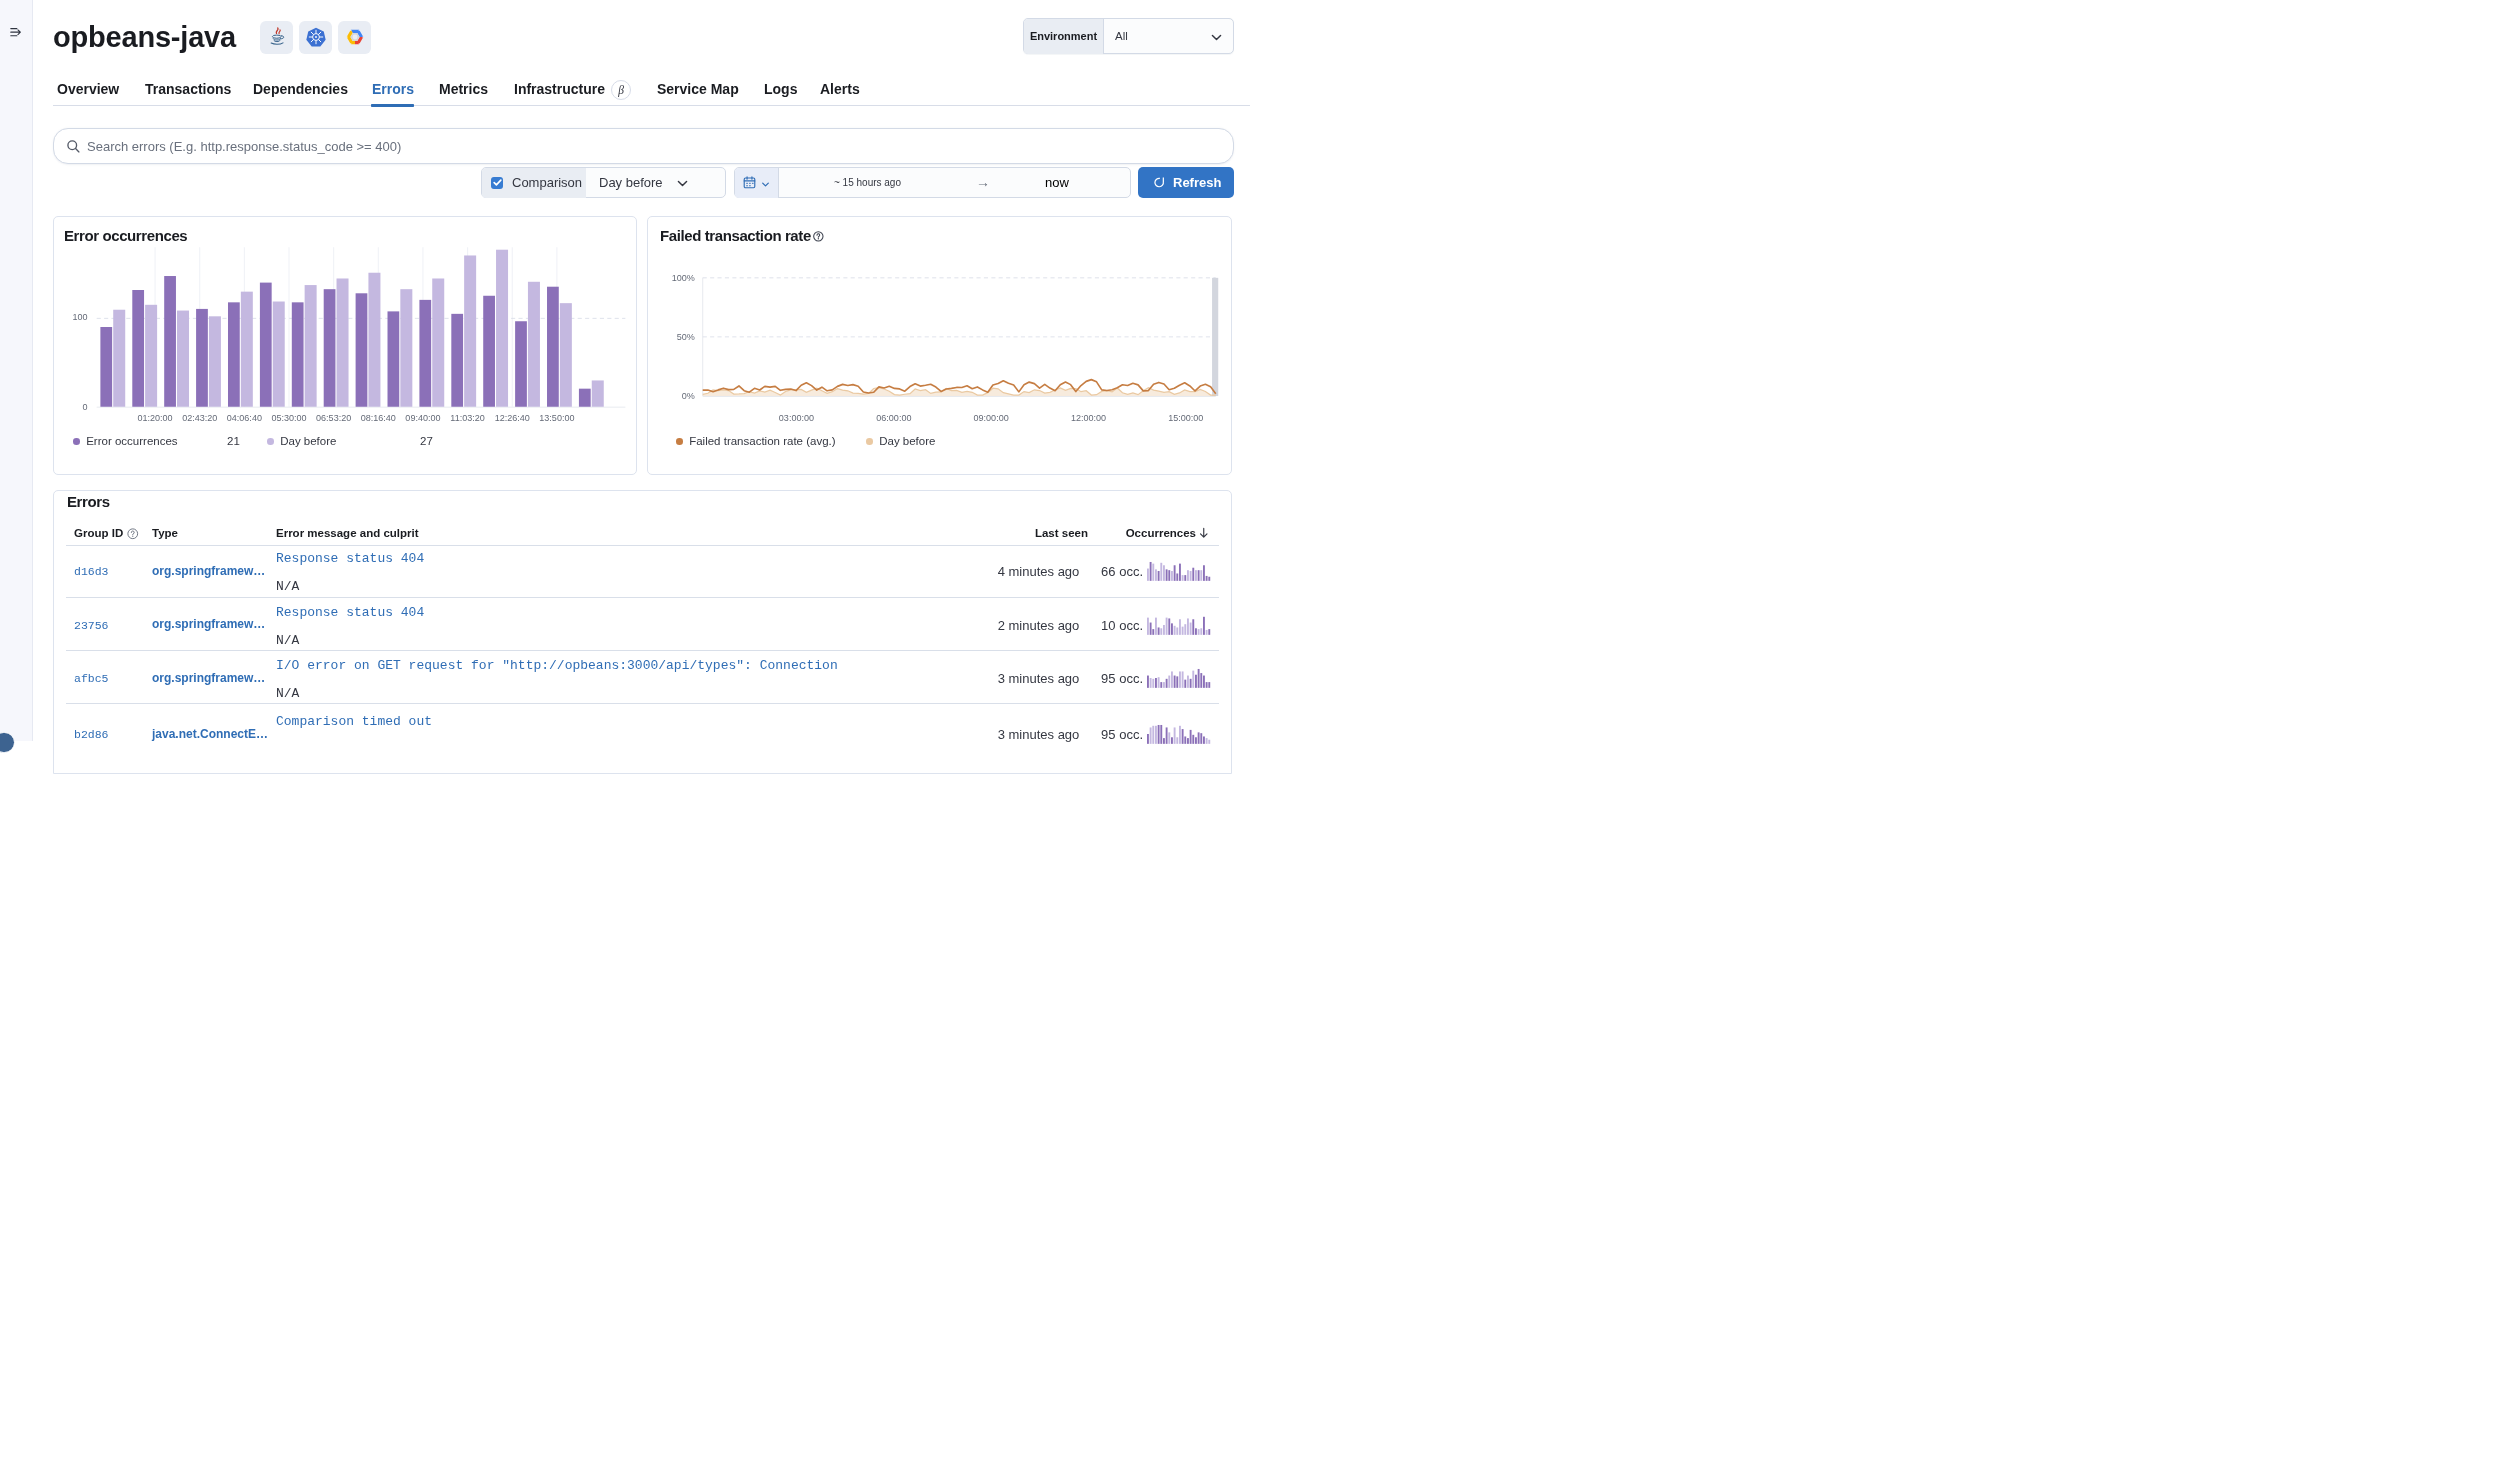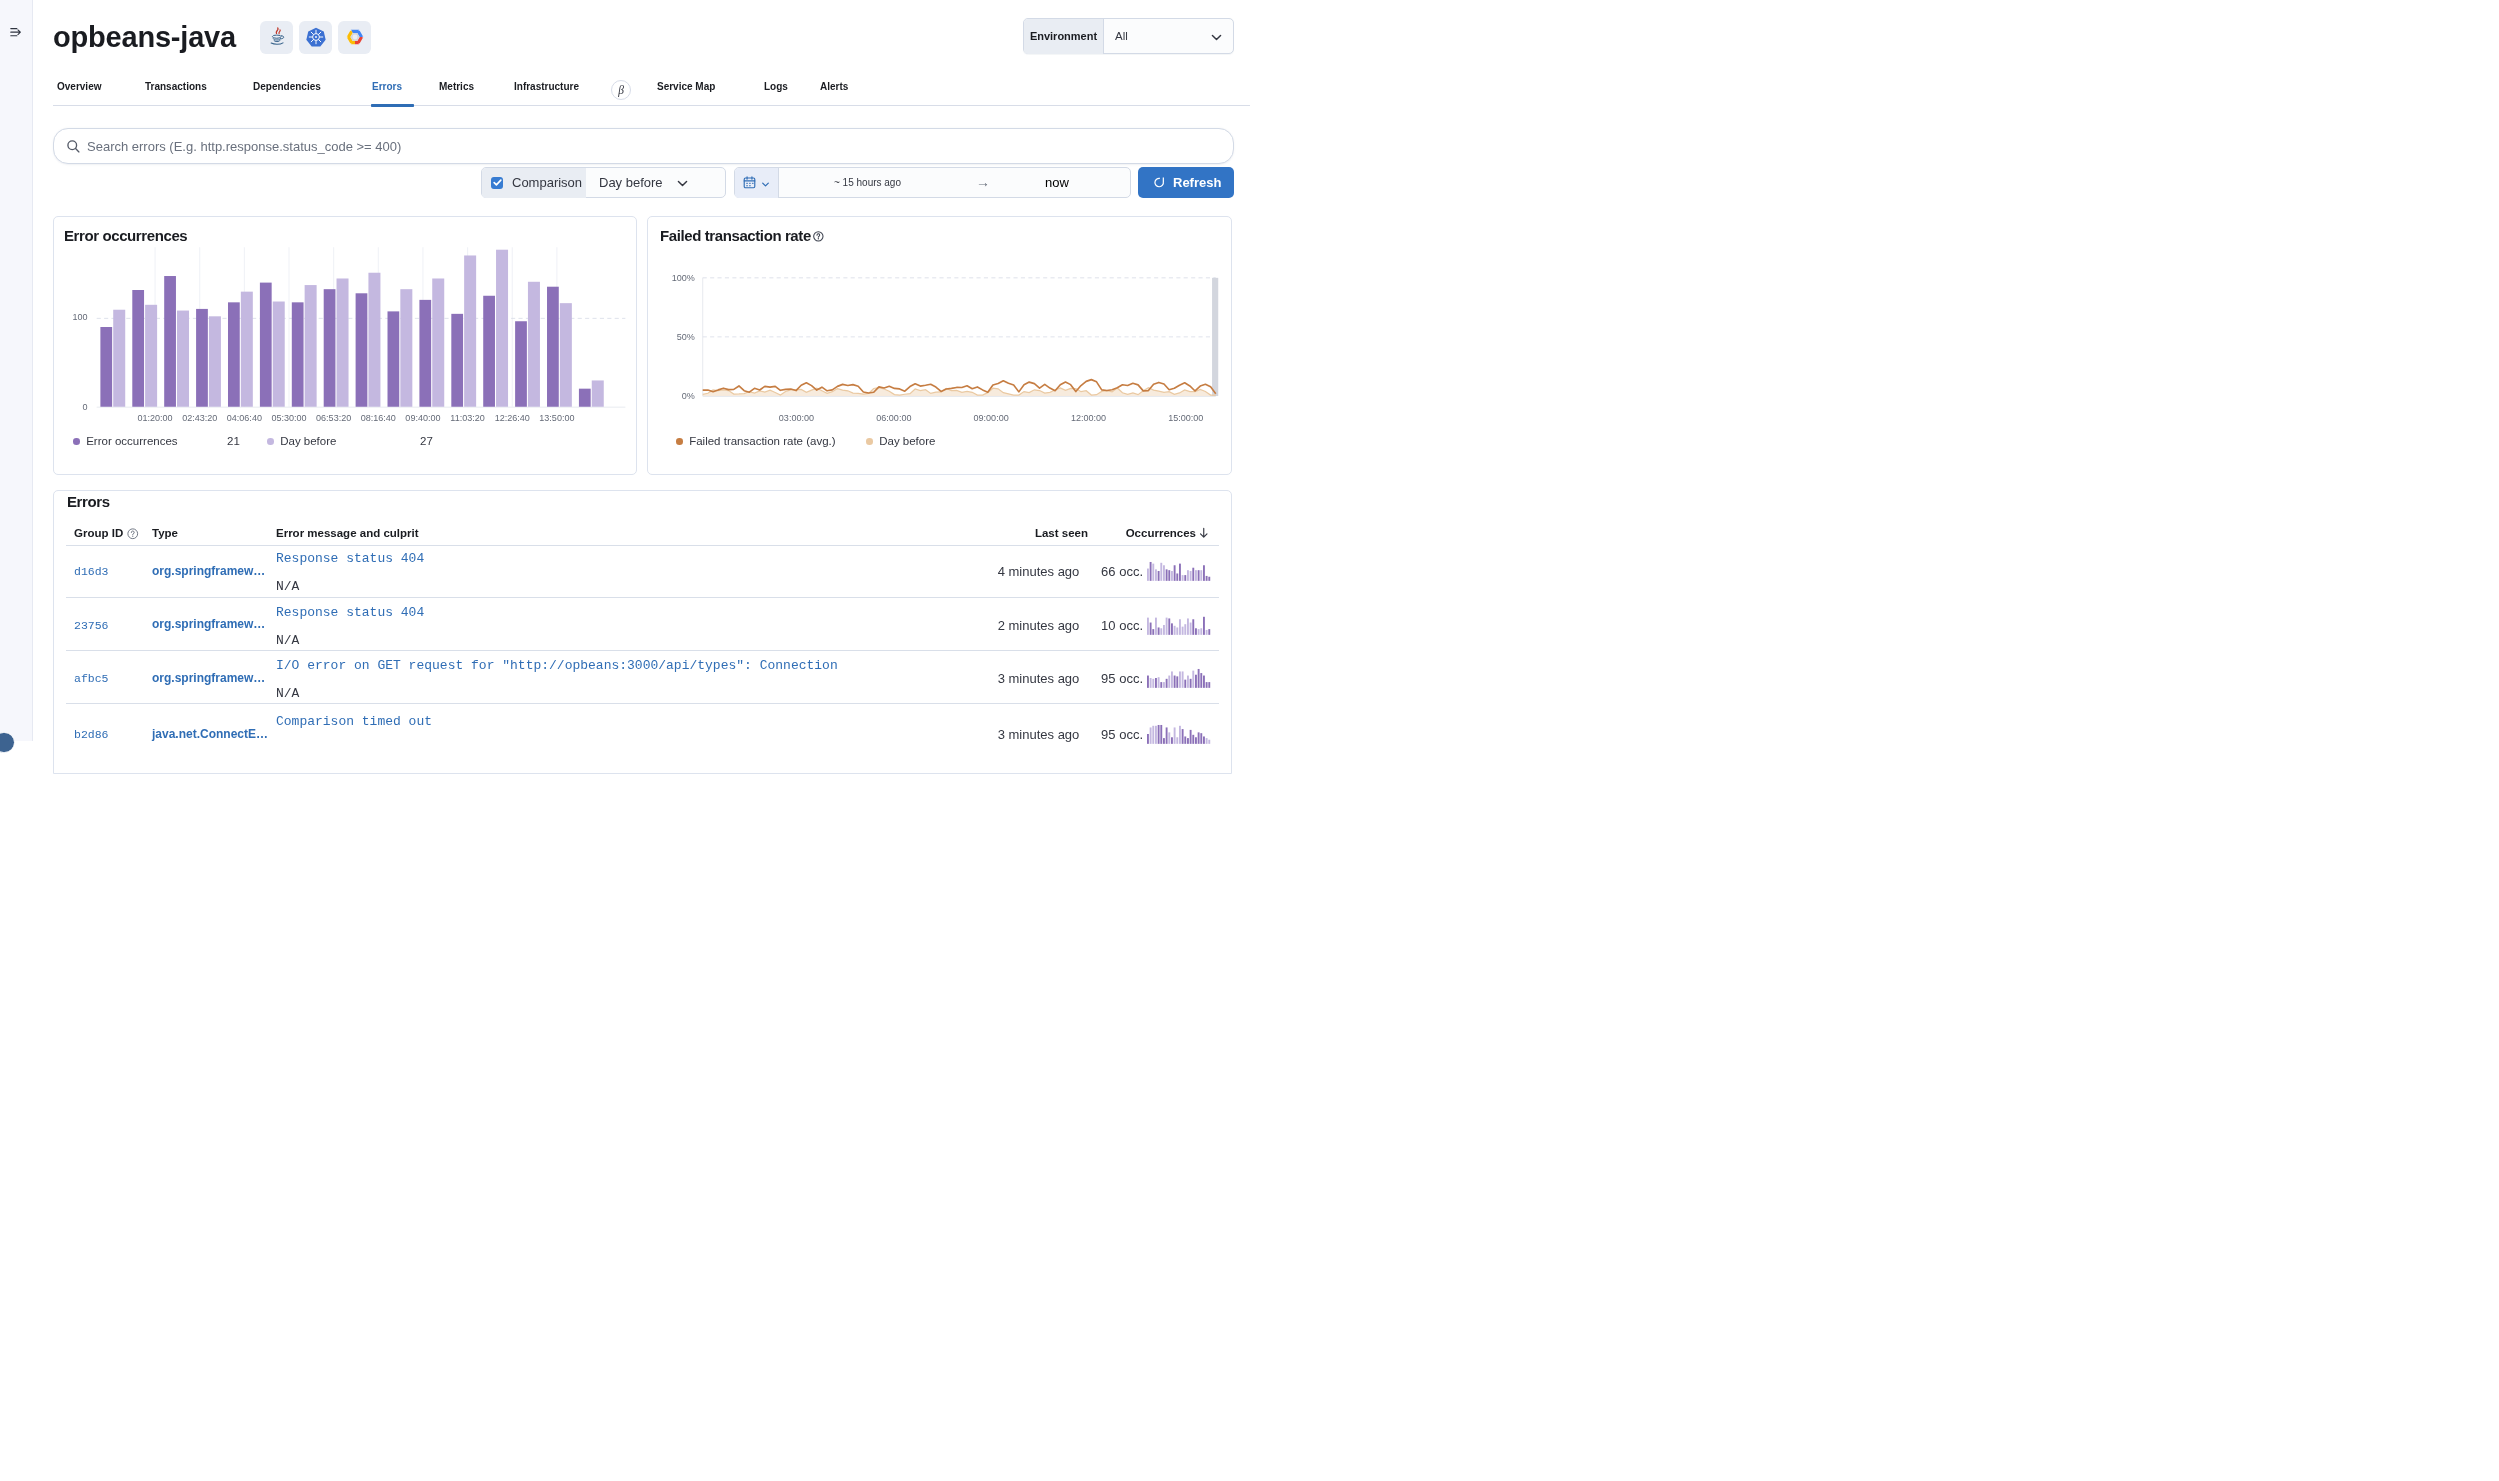--- a/index.html
+++ b/index.html
@@ -14,21 +14,21 @@
   border-radius:5.8px; }
 .badge svg { position:absolute; left:6.6px; top:6.6px; }
 #envbox { position:absolute; left:1023px; top:18px; width:211px; height:36px;
   border:0.8px solid #d3dae6; border-radius:5px; background:#fbfcfd; box-shadow:0 0.8px 0.8px rgba(152,162,179,0.1); }
 #envlabel { position:absolute; left:0; top:0; width:80px; height:35px; background:#e9edf3;
   border-right:0.8px solid #d3dae6; border-radius:4.1px 0 0 4.1px; font-size:11px; font-weight:700;
   color:#1a1c21; line-height:35px; text-align:center; }
 #envval { position:absolute; left:91px; top:0; font-size:11.5px; color:#343741; line-height:35px; }
 
 #tabrule { position:absolute; left:53px; top:105px; width:1197px; height:0.8px; background:#d8dde8; }
-.tab { position:absolute; top:81px; font-size:10px; font-weight:700; color:#1a1c21; }
+.tab { position:absolute; top:81px; font-size:14px; font-weight:700; color:#1a1c21; }
 #tab-errors { color:#2f6db5; }
 #tabline { position:absolute; left:371px; top:104px; width:43px; height:2.5px; background:#2f6db5; border-radius:0.8px; }
 #beta { position:absolute; left:611px; top:80px; width:20px; height:20px; border:0.8px solid #d7dce8;
   border-radius:50%; font-size:11.5px; color:#343741; text-align:center; line-height:19px; font-style:italic; font-family:"Liberation Serif",serif;}
 
 #search { position:absolute; left:53px; top:128px; width:1181px; height:36px;
   border:0.8px solid #d3dae6; border-radius:15px; background:#fff; box-shadow:0 0.8px 1.6px rgba(152,162,179,0.15); }
 #search .ph { position:absolute; left:33px; top:0; line-height:35px; font-size:13px; color:#69707d; }
 
 .ctl { position:absolute; top:167px; height:31px; border:0.8px solid #d3dae6; border-radius:5px; background:#fbfcfd; }

